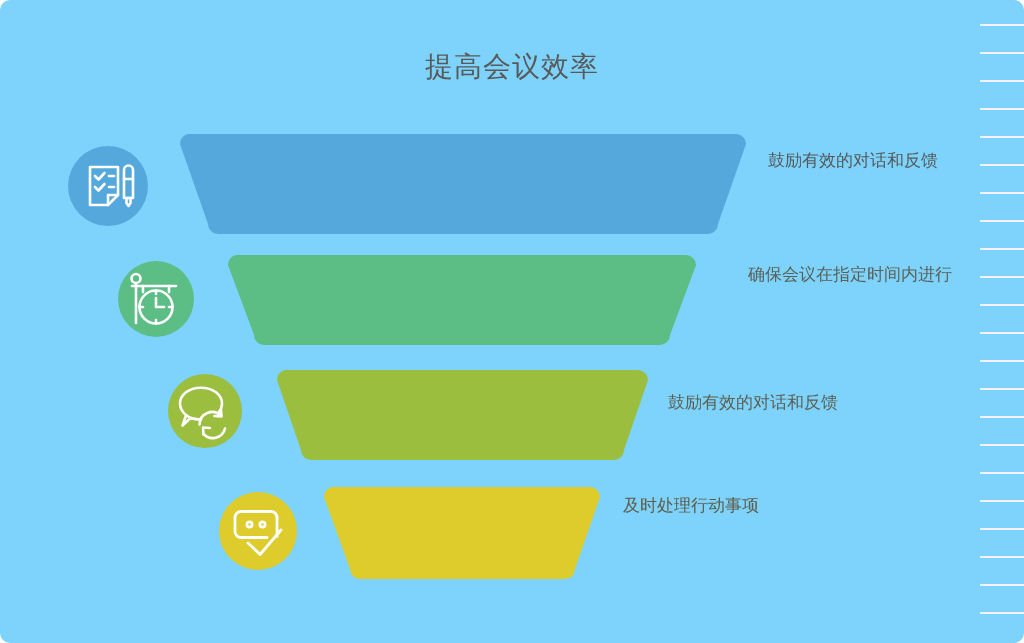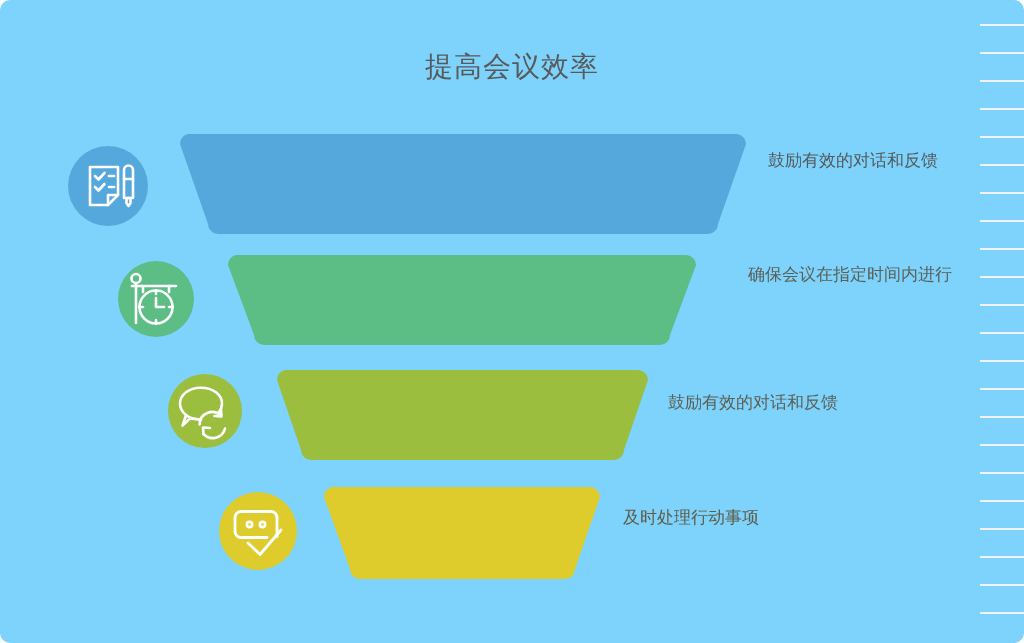--- a/index.html
+++ b/index.html
@@ -210,16 +210,16 @@
         </g>
       </svg>
     </div>
 
     <div class="bar-wrap" style="left:322px; top:0;">
       <svg width="280" height="92" viewBox="0 0 280 92">
         <path d="M10,0 H268 a10,10 0 0 1 10,10 L253,82 a10,10 0 0 1 -10,10 H38 a10,10 0 0 1 -10,-10 L2,10 a10,10 0 0 1 8,-10 Z" fill="#ddcc2c"></path>
       </svg>
     </div>
 
-    <div class="row-label label-4" style="left:623px; top:18px; width:220px;">及时处理行动事项</div>
+    <div class="row-label label-4" style="left:623px; top:6px; width:220px;">及时处理行动事项</div>
   </div>
 
 </div>
 
 </body></html>

